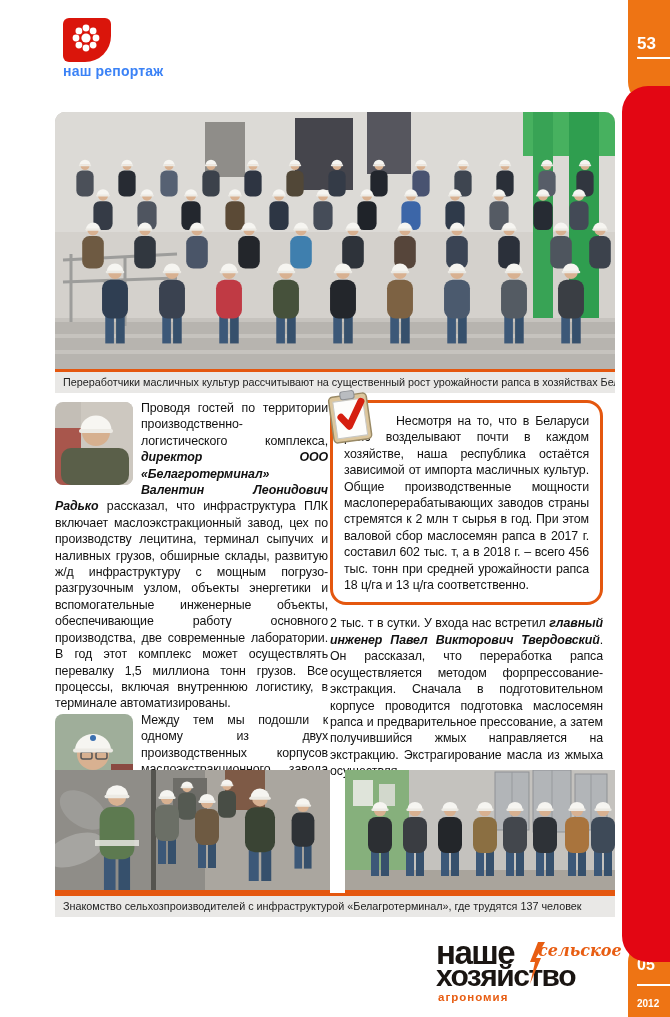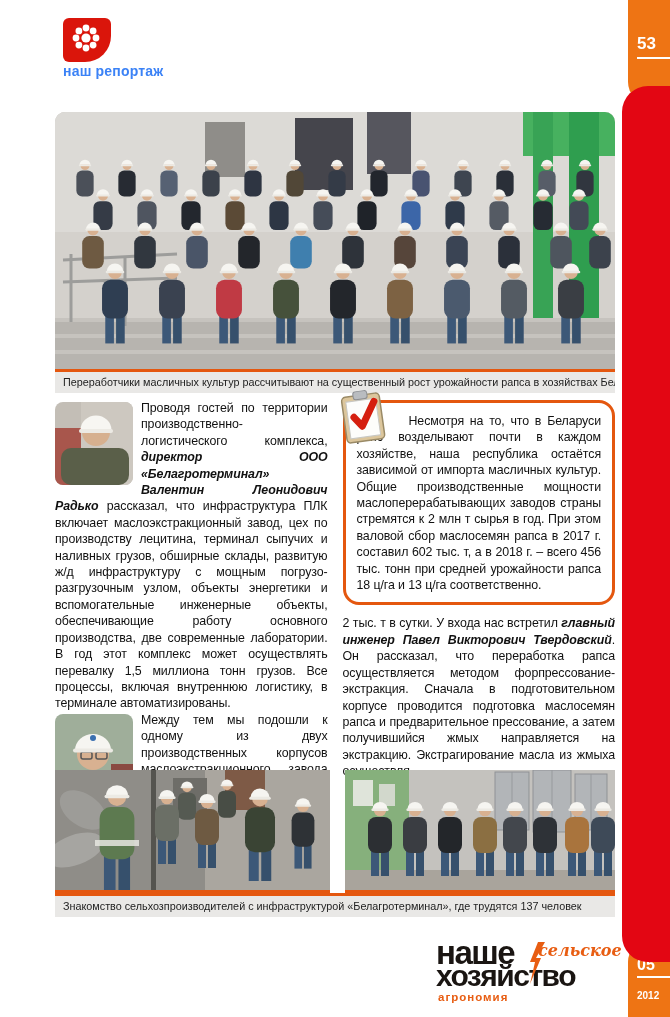--- a/index.html
+++ b/index.html
@@ -8,21 +8,21 @@
 
   
   .tab-top{position:absolute;right:0;top:0;width:42px;height:104px;background:#ee7414;
            border-bottom-left-radius:22px;z-index:1;}
   .pageno{margin:34px 0 0 9px;padding-bottom:3px;border-bottom:2px solid #fff;
           color:#fff;font-size:17px;font-weight:bold;}
   .red-rail{position:absolute;right:0;top:86px;width:48px;height:876px;background:#e30613;
             border-radius:26px 0 0 26px;z-index:2;}
   .tab-bottom{position:absolute;right:0;top:940px;width:42px;height:77px;background:#ee7414;
               border-top-left-radius:22px;z-index:1;}
-  .issueno{margin:16px 0 12px 9px;padding-bottom:2px;border-bottom:2px solid #fff;
+  .issueno{margin:16px 0 12px 9px;padding-bottom:10px;border-bottom:2px solid #fff;
            color:#fff;font-size:16px;font-weight:bold;}
   .issueyr{margin:2px 0 0 9px;color:#fff;font-size:10px;font-weight:bold;}
 
   
   .logo-mark{position:absolute;left:63px;top:18px;width:48px;height:44px;background:#da150b;
              border-radius:6px 6px 26px 6px;}
   .section-label{position:absolute;left:63px;top:63px;font-size:14px;font-weight:bold;
                  color:#3b82f6;letter-spacing:.2px;}
 
   
@@ -37,21 +37,21 @@
            white-space:nowrap;overflow:hidden;}
   .cap1{top:372px;}
   .cap2{top:896px;}
   .bphoto{position:absolute;top:770px;height:120px;overflow:hidden;border-bottom:3px solid #e4570f;
           background:#9b9894;}
   .bleft{left:55px;width:275px;}
   .bright{left:345px;width:270px;}
   svg{display:block;}
 
   
-  .columns{position:absolute;left:55px;top:400px;width:560px;display:flex;gap:15px;}
+  .columns{position:absolute;left:55px;top:400px;width:560px;display:flex;gap:2px;}
   .col{width:273px;}
   .body{margin:0;font-size:12.4px;line-height:16.4px;text-align:justify;color:#111;
         letter-spacing:-0.1px;}
   .p-first{text-indent:0;}
   .p-first > span:first-of-type + span{}
   .bi{font-weight:bold;font-style:italic;}
   .inline-photo{float:left;margin:2px 8px 2px 0;border-radius:8px;overflow:hidden;display:block;}
   .ph1{width:78px;height:83px;}
   .ph2{width:78px;height:96px;}
   .p2{margin-top:0;}

